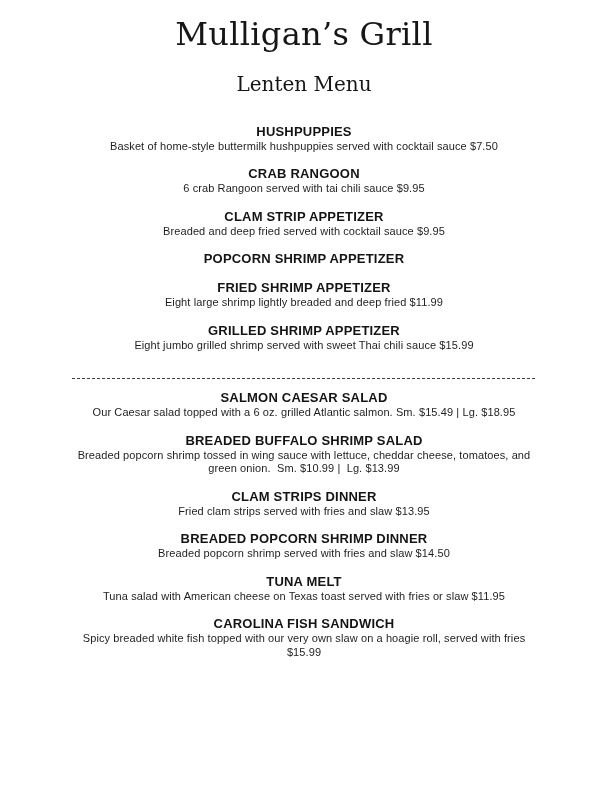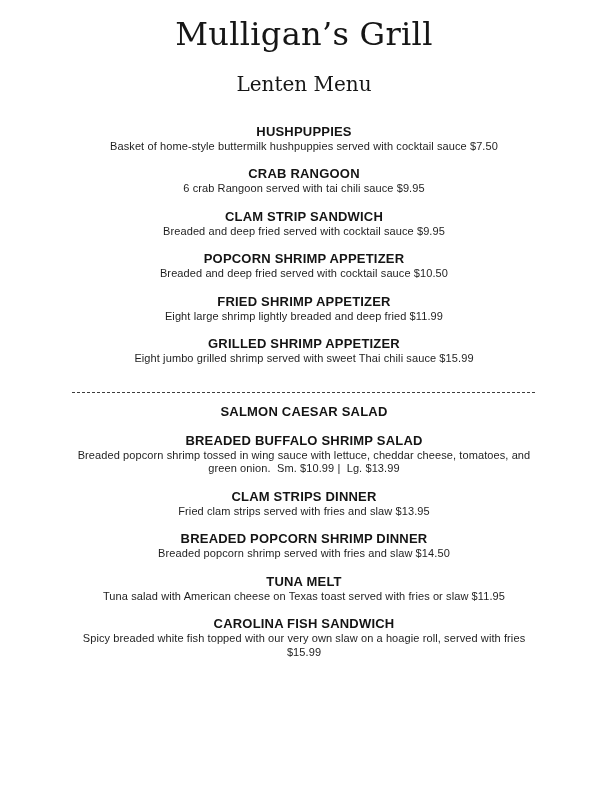--- a/index.html
+++ b/index.html
@@ -83,38 +83,38 @@
   <main class="menu" id="menu-root">
       <div class="menu-item">
         <h3 class="item-name">HUSHPUPPIES</h3>
         <p class="item-desc">Basket of home-style buttermilk hushpuppies served with cocktail sauce $7.50</p>
       </div>
       <div class="menu-item">
         <h3 class="item-name">CRAB RANGOON</h3>
         <p class="item-desc">6 crab Rangoon served with tai chili sauce $9.95</p>
       </div>
       <div class="menu-item">
-        <h3 class="item-name">CLAM STRIP SANDWICH</h3>
+        <h3 class="item-name">CLAM STRIP APPETIZER</h3>
         <p class="item-desc">Breaded and deep fried served with cocktail sauce $9.95</p>
       </div>
       <div class="menu-item">
         <h3 class="item-name">POPCORN SHRIMP APPETIZER</h3>
-        <p class="item-desc">Breaded and deep fried served with cocktail sauce $10.50</p>
       </div>
       <div class="menu-item">
         <h3 class="item-name">FRIED SHRIMP APPETIZER</h3>
         <p class="item-desc">Eight large shrimp lightly breaded and deep fried $11.99</p>
       </div>
       <div class="menu-item">
         <h3 class="item-name">GRILLED SHRIMP APPETIZER</h3>
         <p class="item-desc">Eight jumbo grilled shrimp served with sweet Thai chili sauce $15.99</p>
       </div>
       <div class="divider"></div>
       <div class="menu-item">
         <h3 class="item-name">SALMON CAESAR SALAD</h3>
+        <p class="item-desc">Our Caesar salad topped with a 6 oz. grilled Atlantic salmon. Sm. $15.49 | Lg. $18.95</p>
       </div>
       <div class="menu-item">
         <h3 class="item-name">BREADED BUFFALO SHRIMP SALAD</h3>
         <p class="item-desc">Breaded popcorn shrimp tossed in wing sauce with lettuce, cheddar cheese, tomatoes, and green onion.  Sm. $10.99 |  Lg. $13.99</p>
       </div>
       <div class="menu-item">
         <h3 class="item-name">CLAM STRIPS DINNER</h3>
         <p class="item-desc">Fried clam strips served with fries and slaw $13.95</p>
       </div>
       <div class="menu-item">

